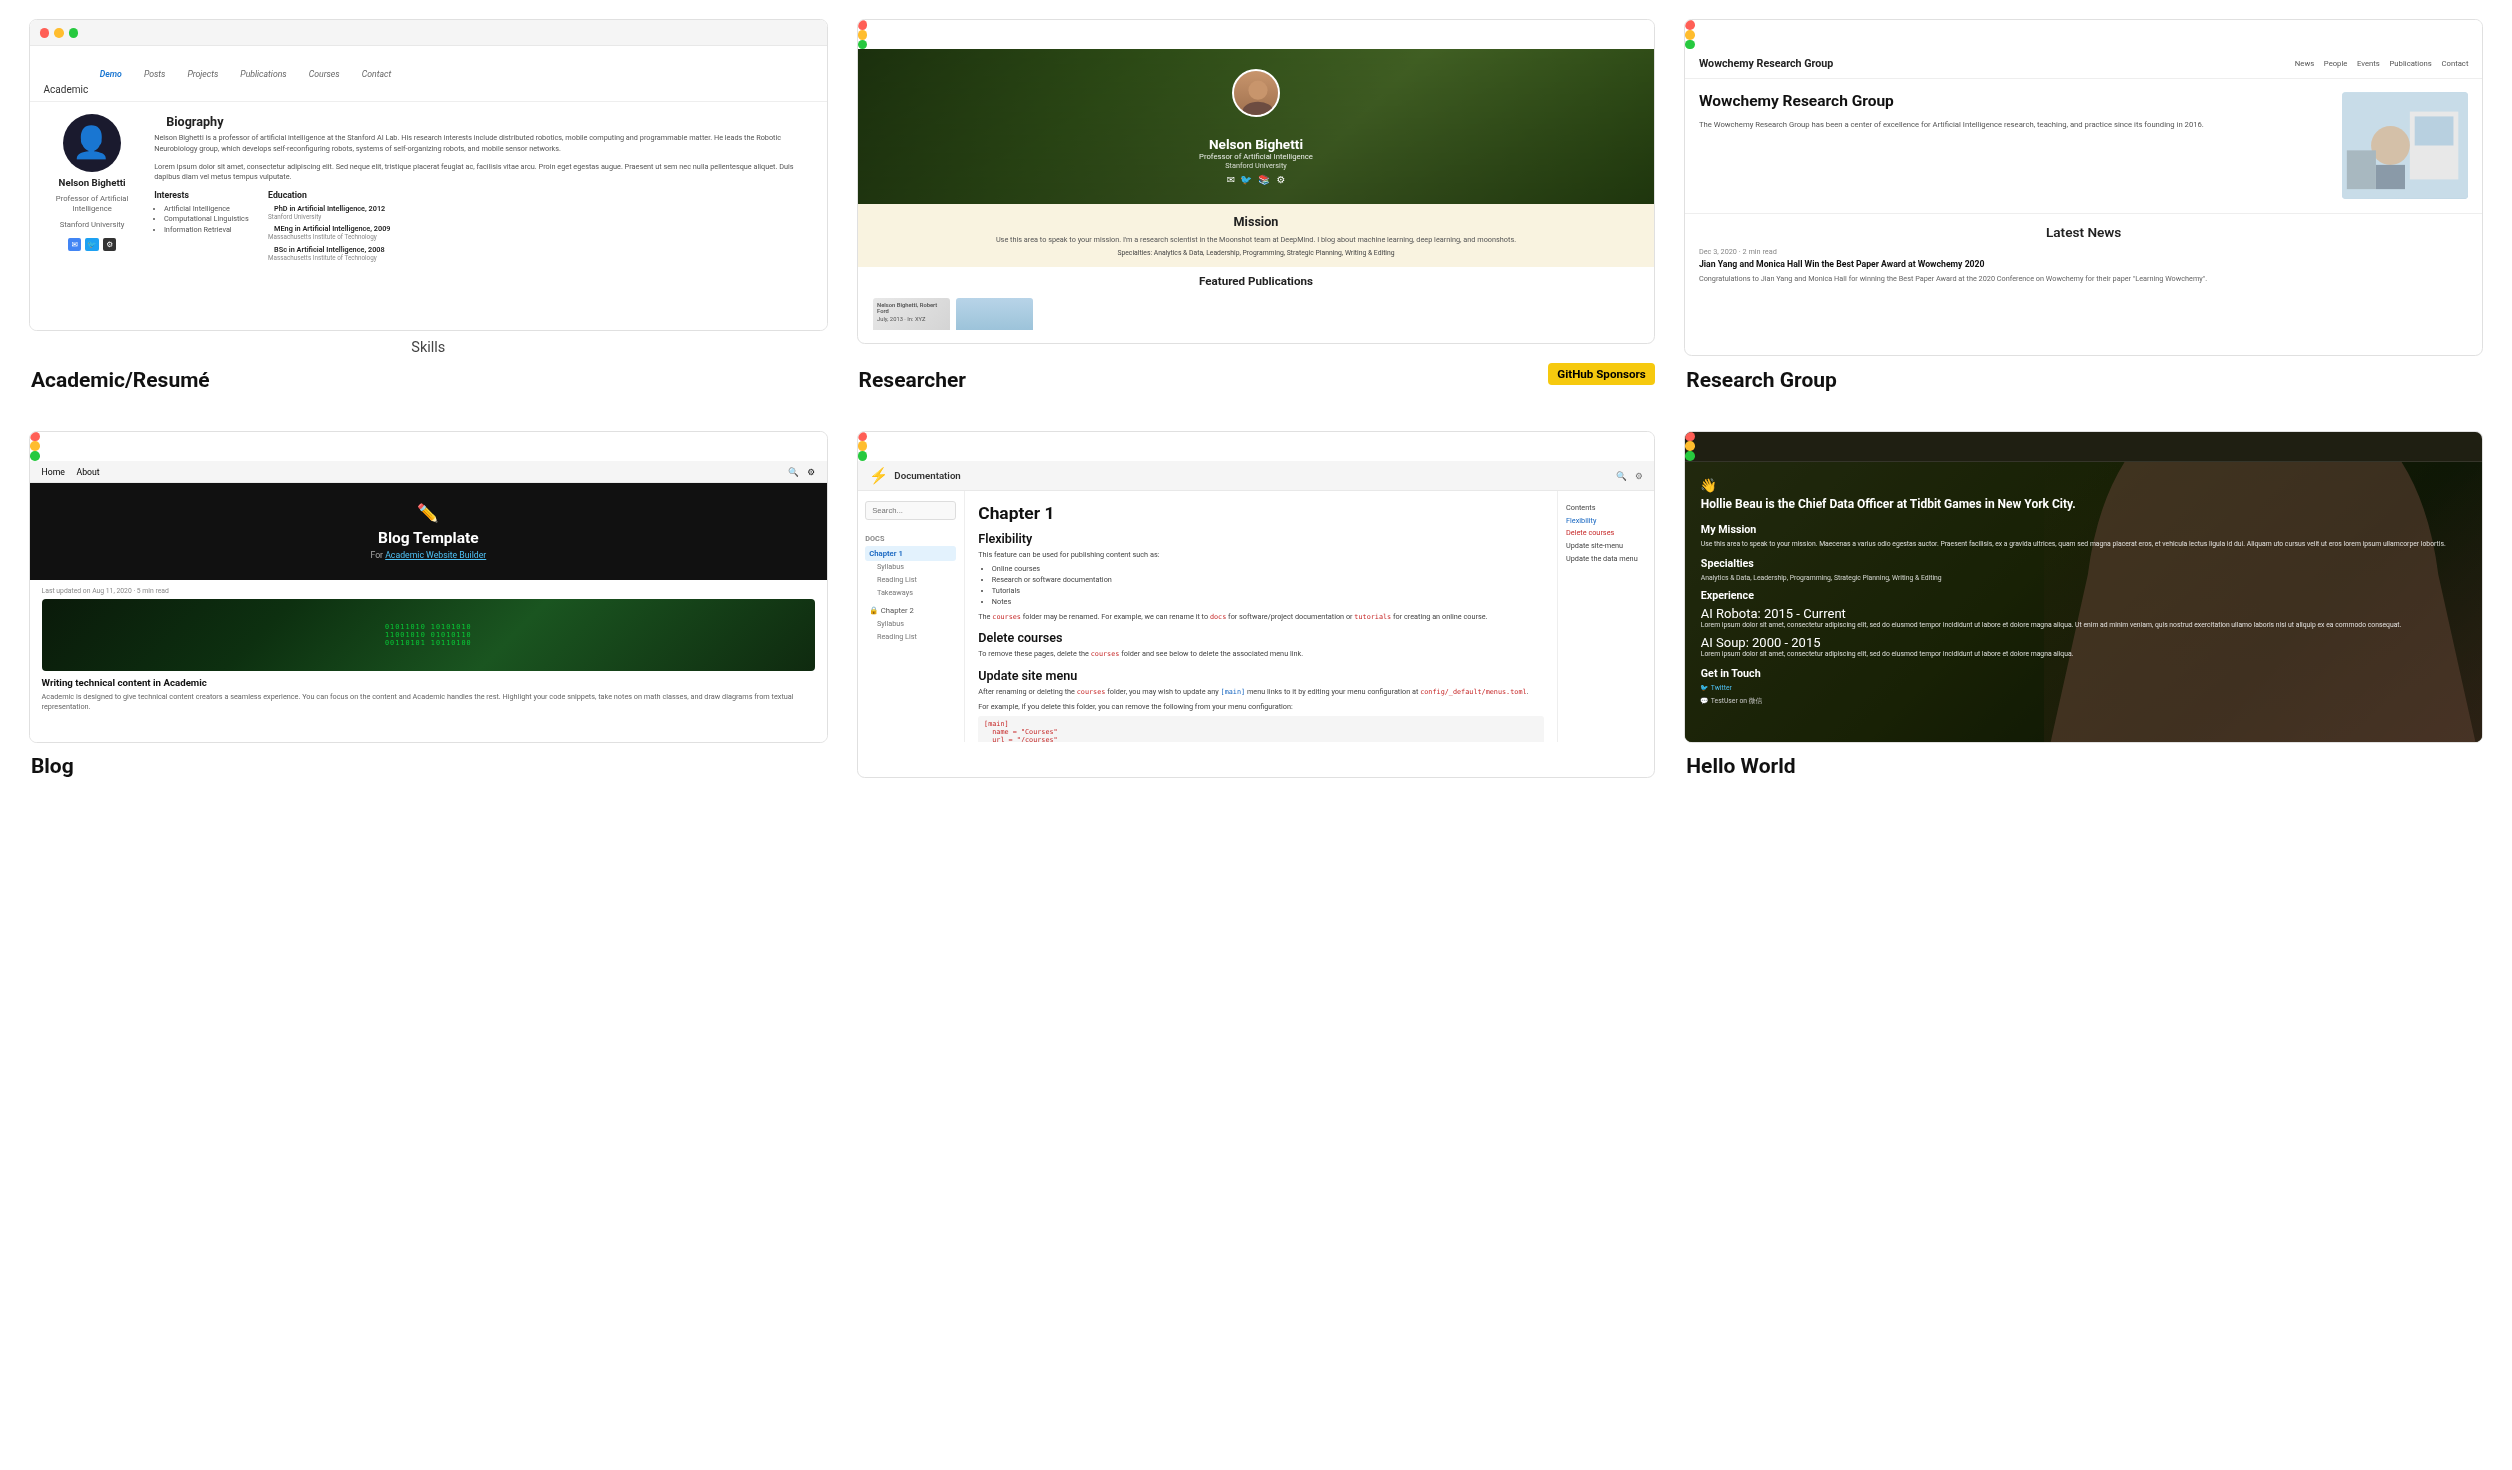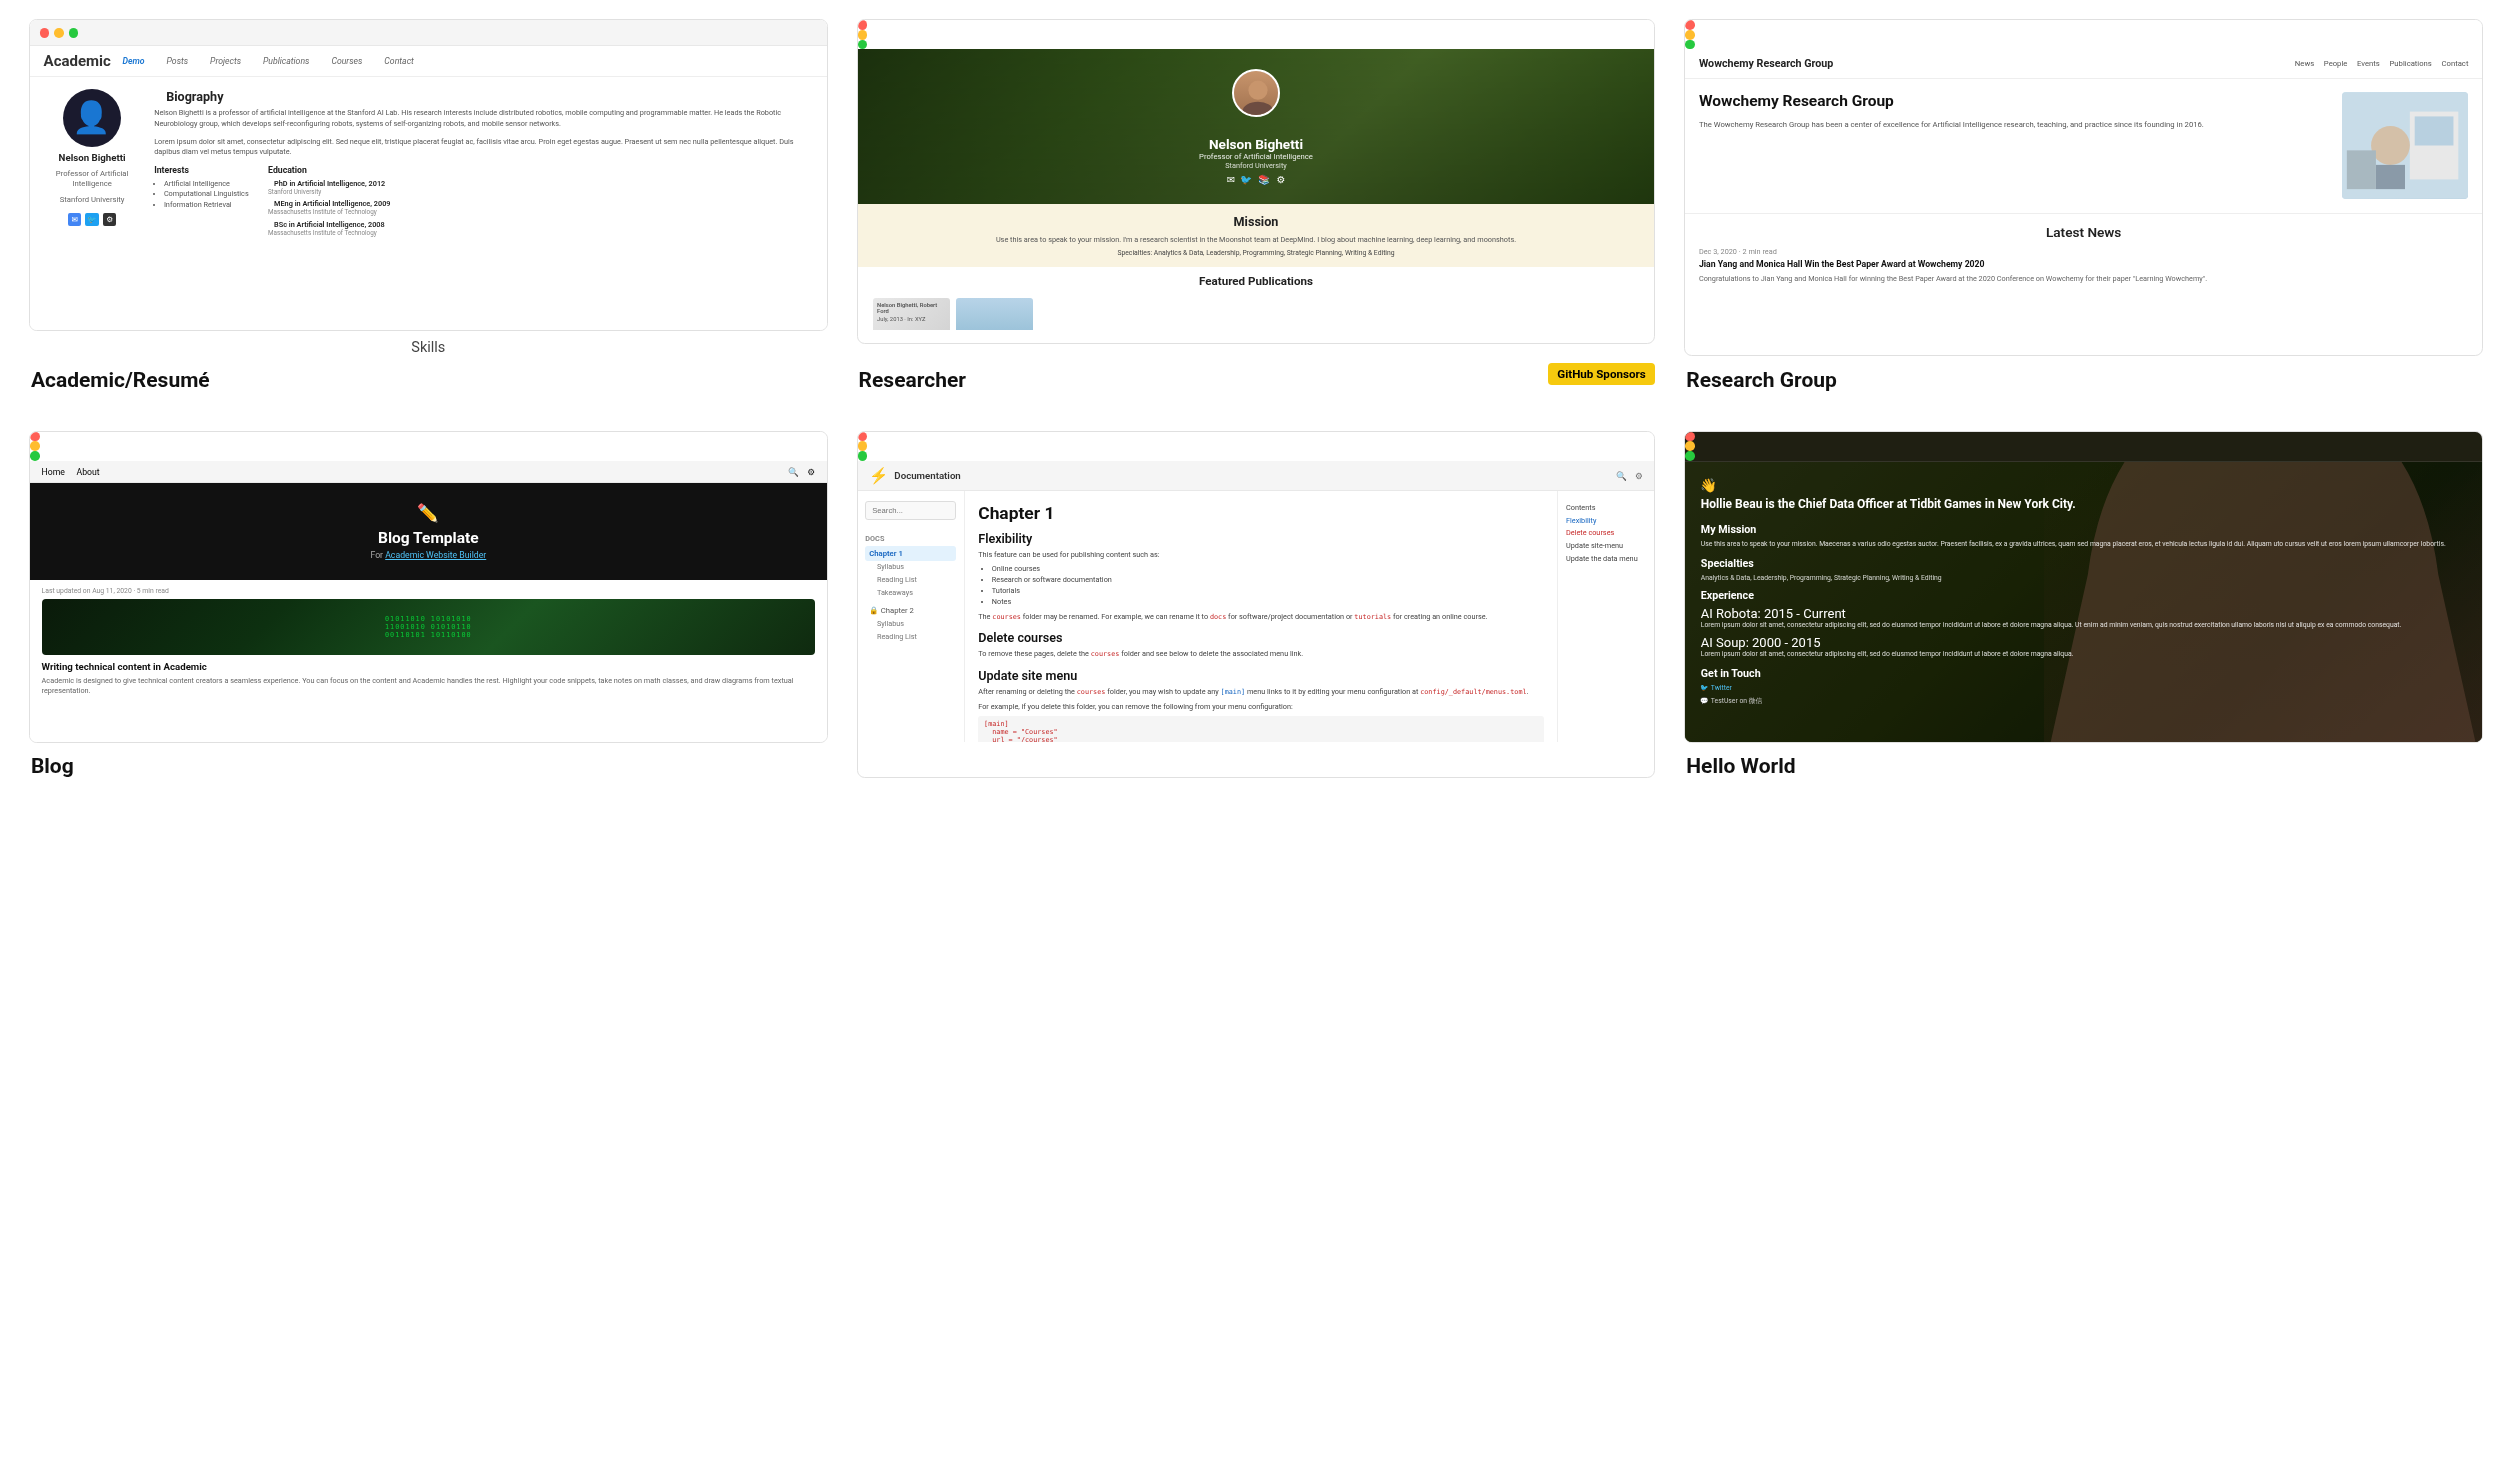--- a/index.html
+++ b/index.html
@@ -68,23 +68,24 @@
     .academic-navbar {
       display: flex;
       align-items: center;
       padding: 5.8px 13.6px;
       border-bottom: 1px solid #eee;
       font-size: 9.7px;
       gap: 11.6px;
     }
 
     .academic-navbar .brand {
-      font-weight: 700;
-      font-size: 15px;
+      font-weight: 400;
+      font-size: 10px;
       color: #333;
+      margin-top: 32px;
     }
 
     .academic-navbar .nav-links {
       display: flex;
       gap: 22px;
       color: #666;
       font-style: italic;
     }
 
     .academic-navbar .nav-links span {
@@ -494,21 +495,21 @@
     }
 
     .blog-post-meta {
       font-size: 6.8px;
       color: #888;
       margin-bottom: 3.9px;
     }
 
     .blog-post-image {
       width: 100%;
-      height: 56px;
+      height: 72px;
       background: linear-gradient(135deg, #0a1a0a 0%, #0d3010 30%, #1a5520 60%, #0f2a0f 100%);
       border-radius: 3.9px;
       margin-bottom: 5.8px;
       overflow: hidden;
       position: relative;
     }
 
     .matrix-overlay {
       width: 100%;
       height: 100%;

